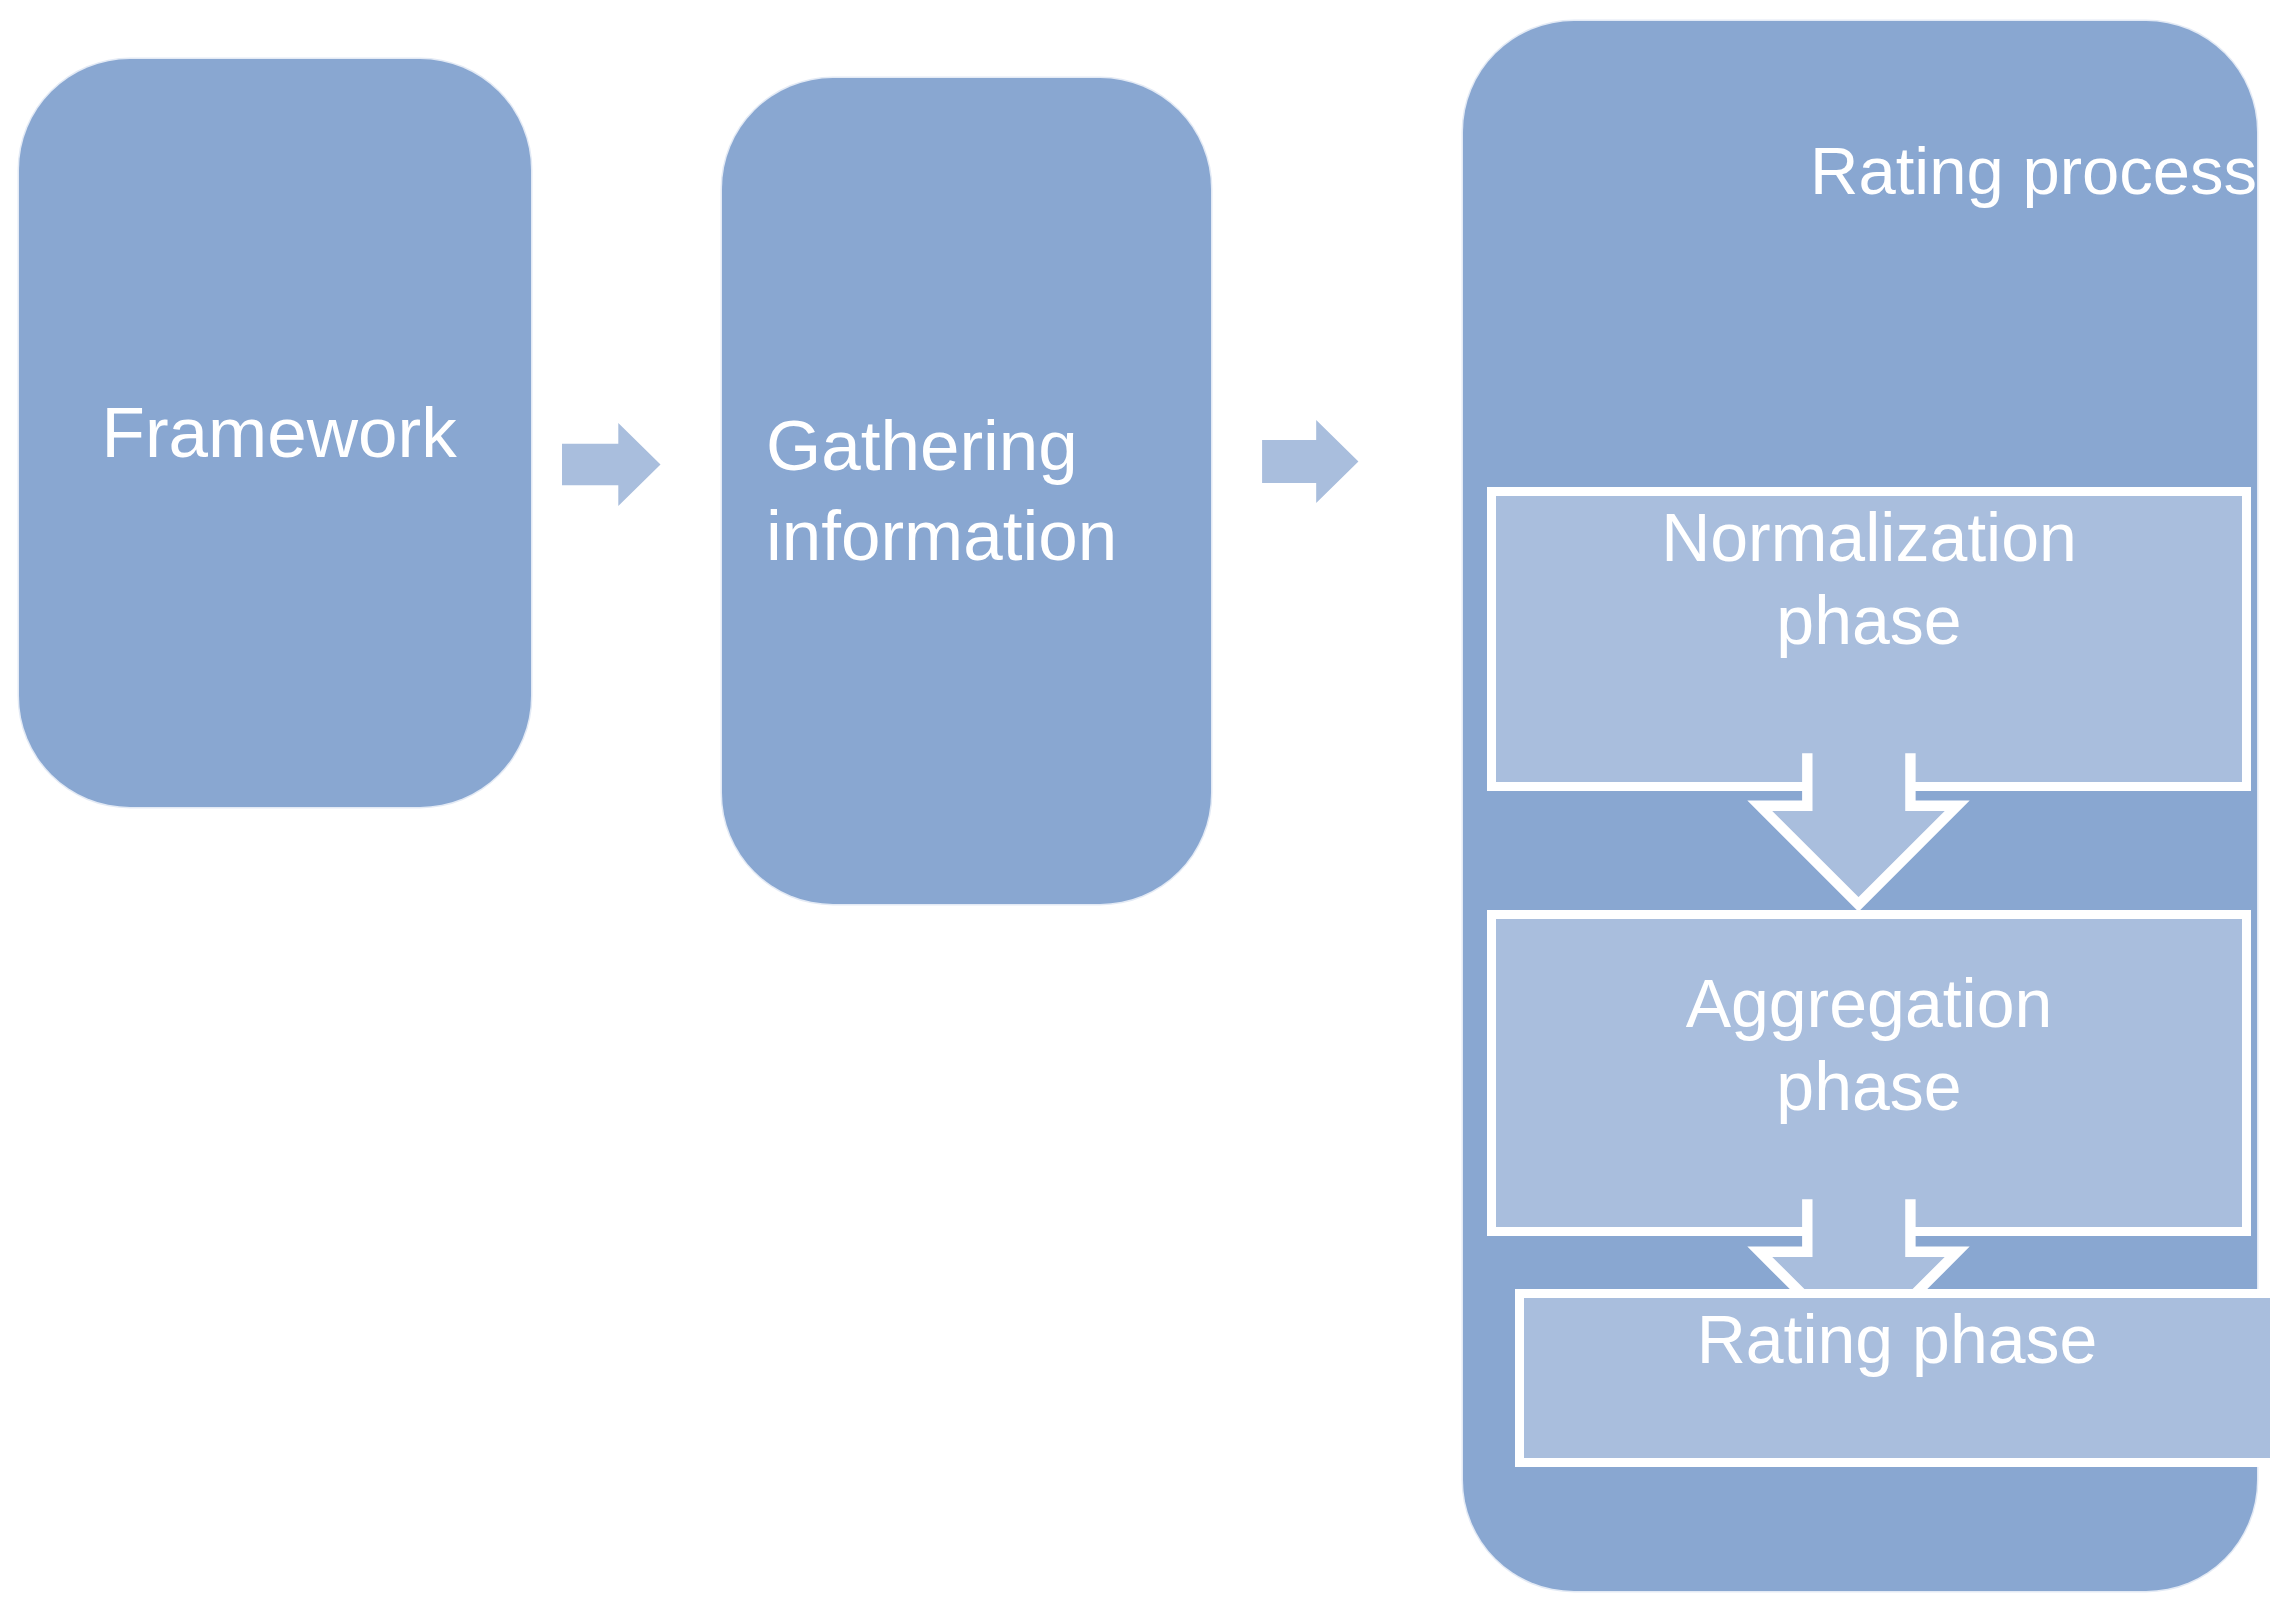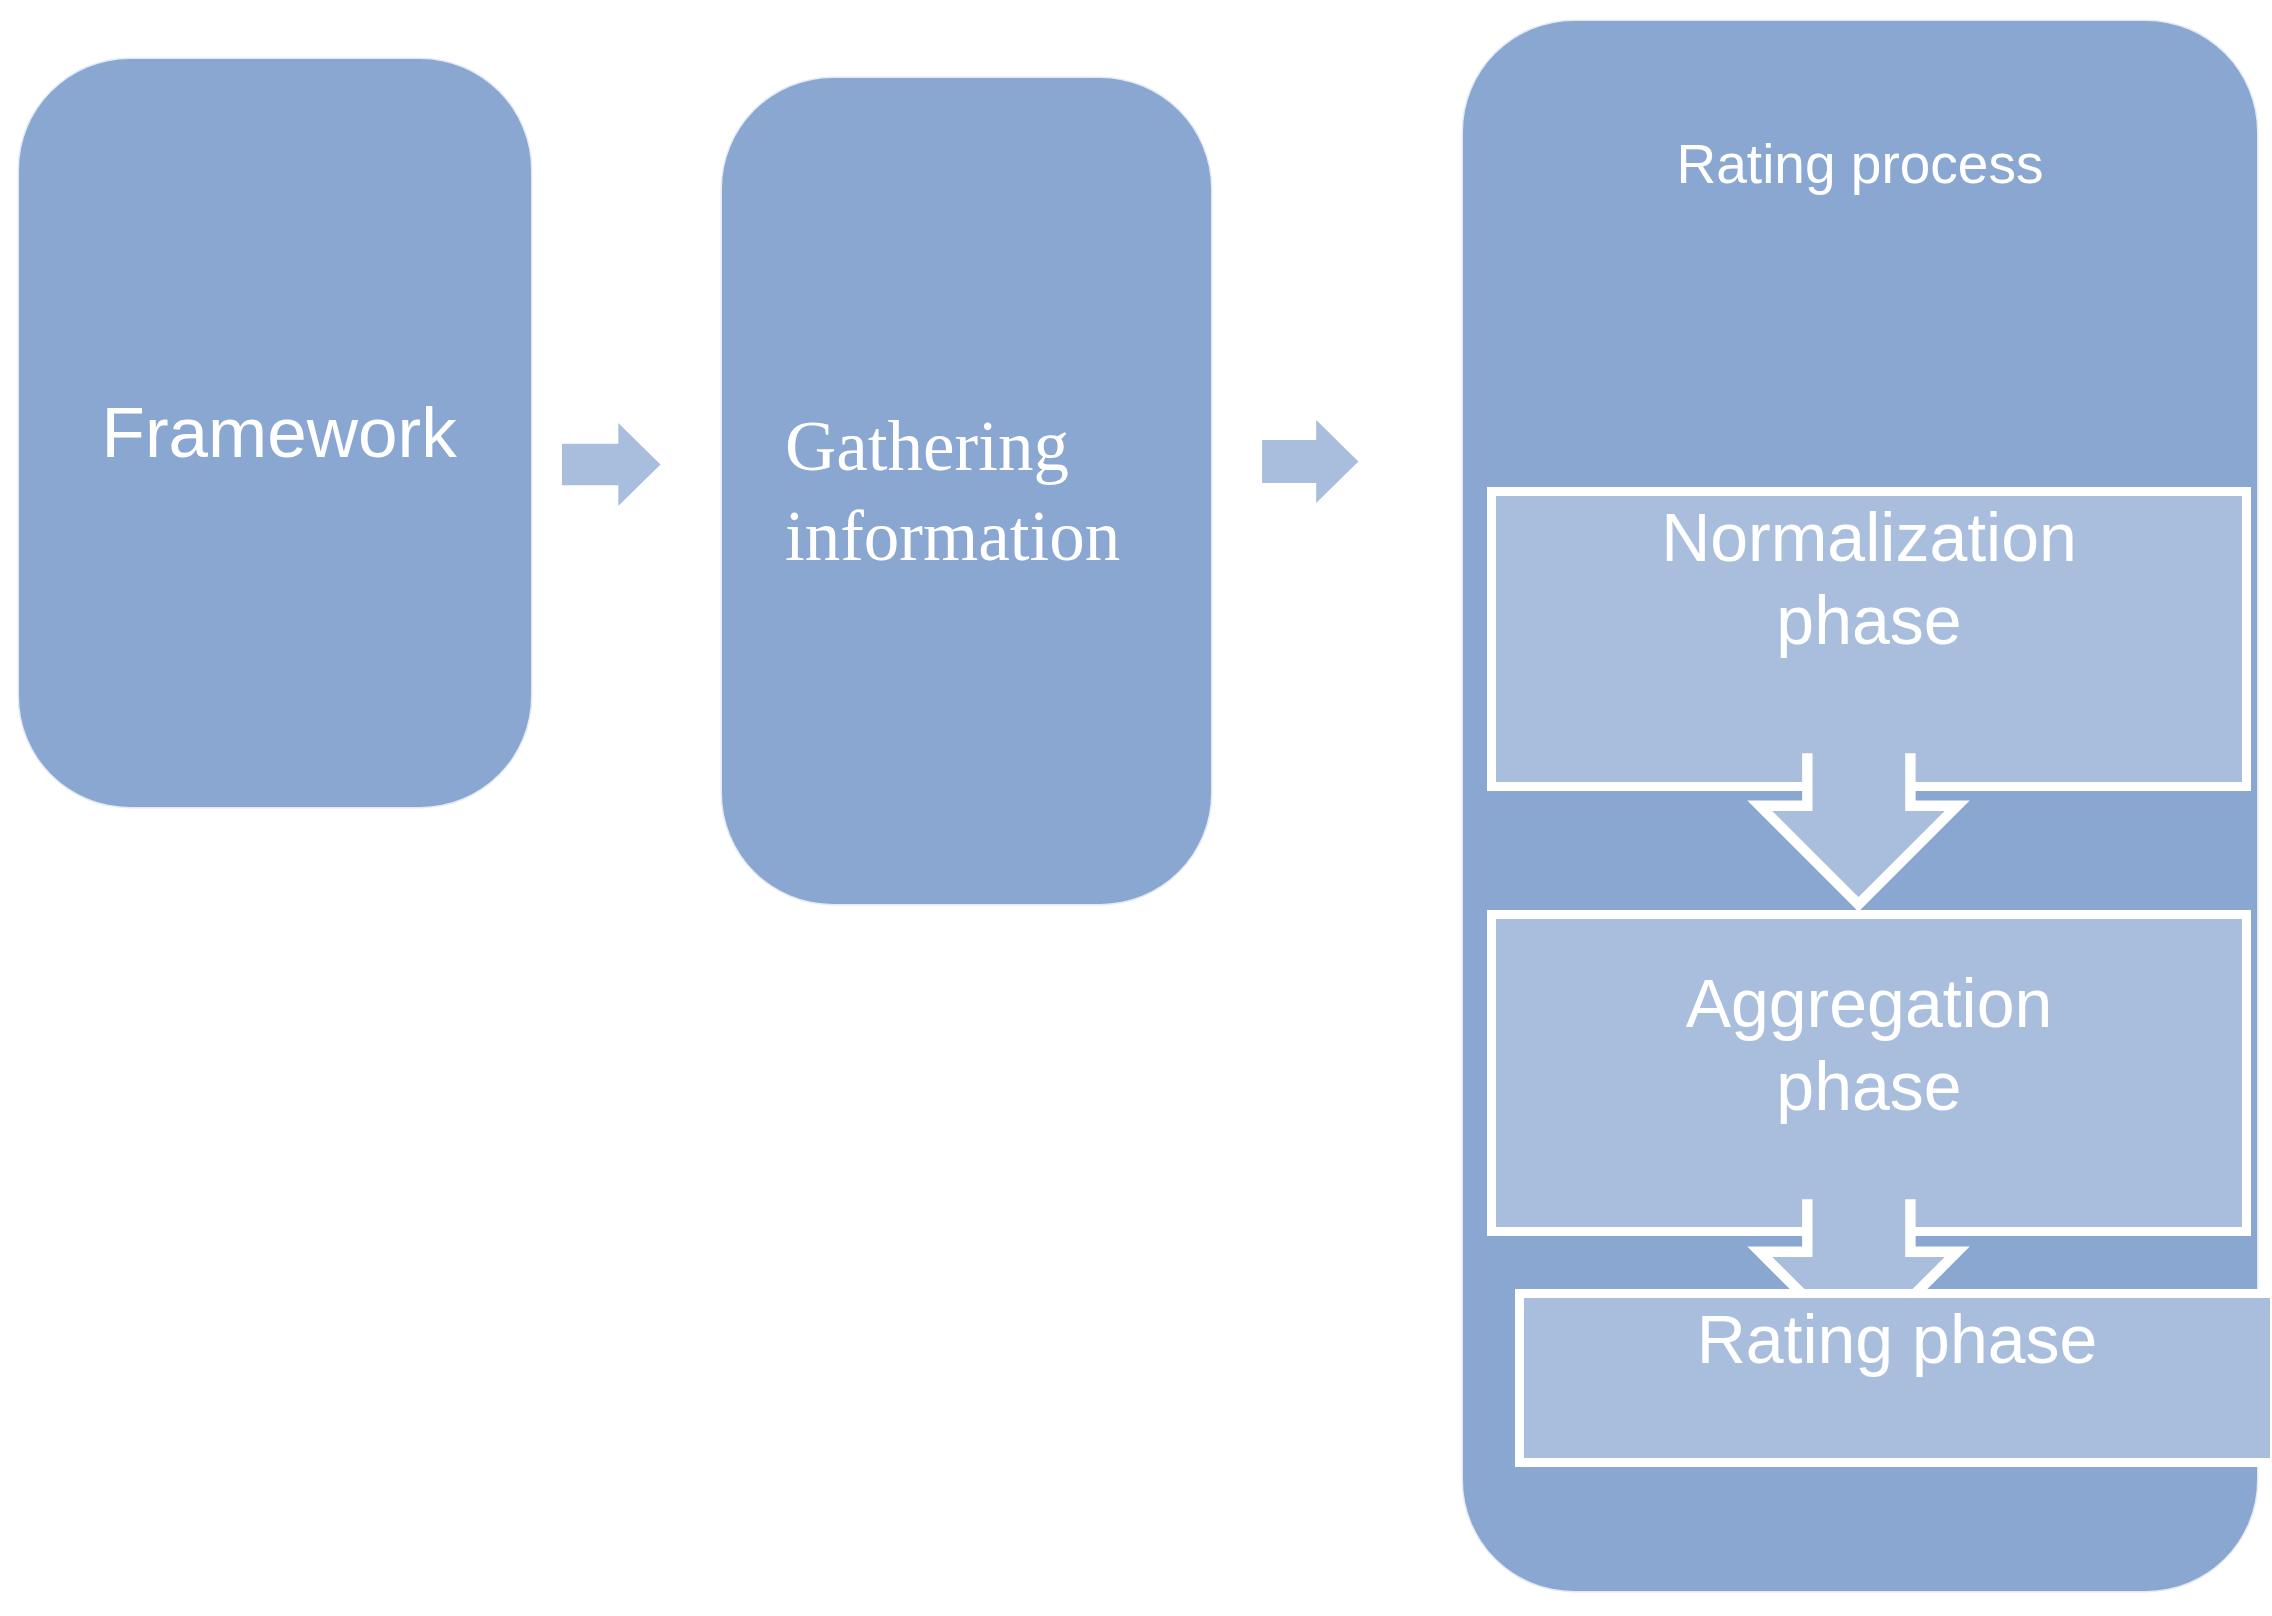--- a/index.html
+++ b/index.html
@@ -32,33 +32,33 @@
     line-height: 1.27;
     color: #ffffff;
   }
   #framework-node {
     left: 18.6px; top: 59px; width: 512px; height: 748px;
   }
   #framework-node .lbl { padding-left: 83px; padding-right: 30px; }
   #gathering-node {
     left: 722px; top: 78px; width: 489px; height: 826px;
   }
-  #gathering-node .lbl { padding-left: 63px; padding-right: 41px; font-family: Liberation Serif, serif; }
+  #gathering-node .lbl { padding-left: 44px; padding-right: 41px; }
 
   #rating-process-node {
     left: 1463px; top: 21px; width: 794px; height: 1570px;
     background: var(--primary);
     border-radius: 111px;
     box-shadow: 0 0 0 1.5px #e3eaf5;
   }
   #rating-process-title {
     position: absolute;
     left: 0; top: 111px; width: 100%;
-    text-align: center;
-    font-size: 55px;
+    text-align: right;
+    font-size: 67px;
     color: #ffffff;
   }
   .step-box {
     position: absolute;
     left: 24px;
     width: 746px;
     background: var(--light);
     border: 9.7px solid #ffffff;
     color: #ffffff;
     display: flex;

